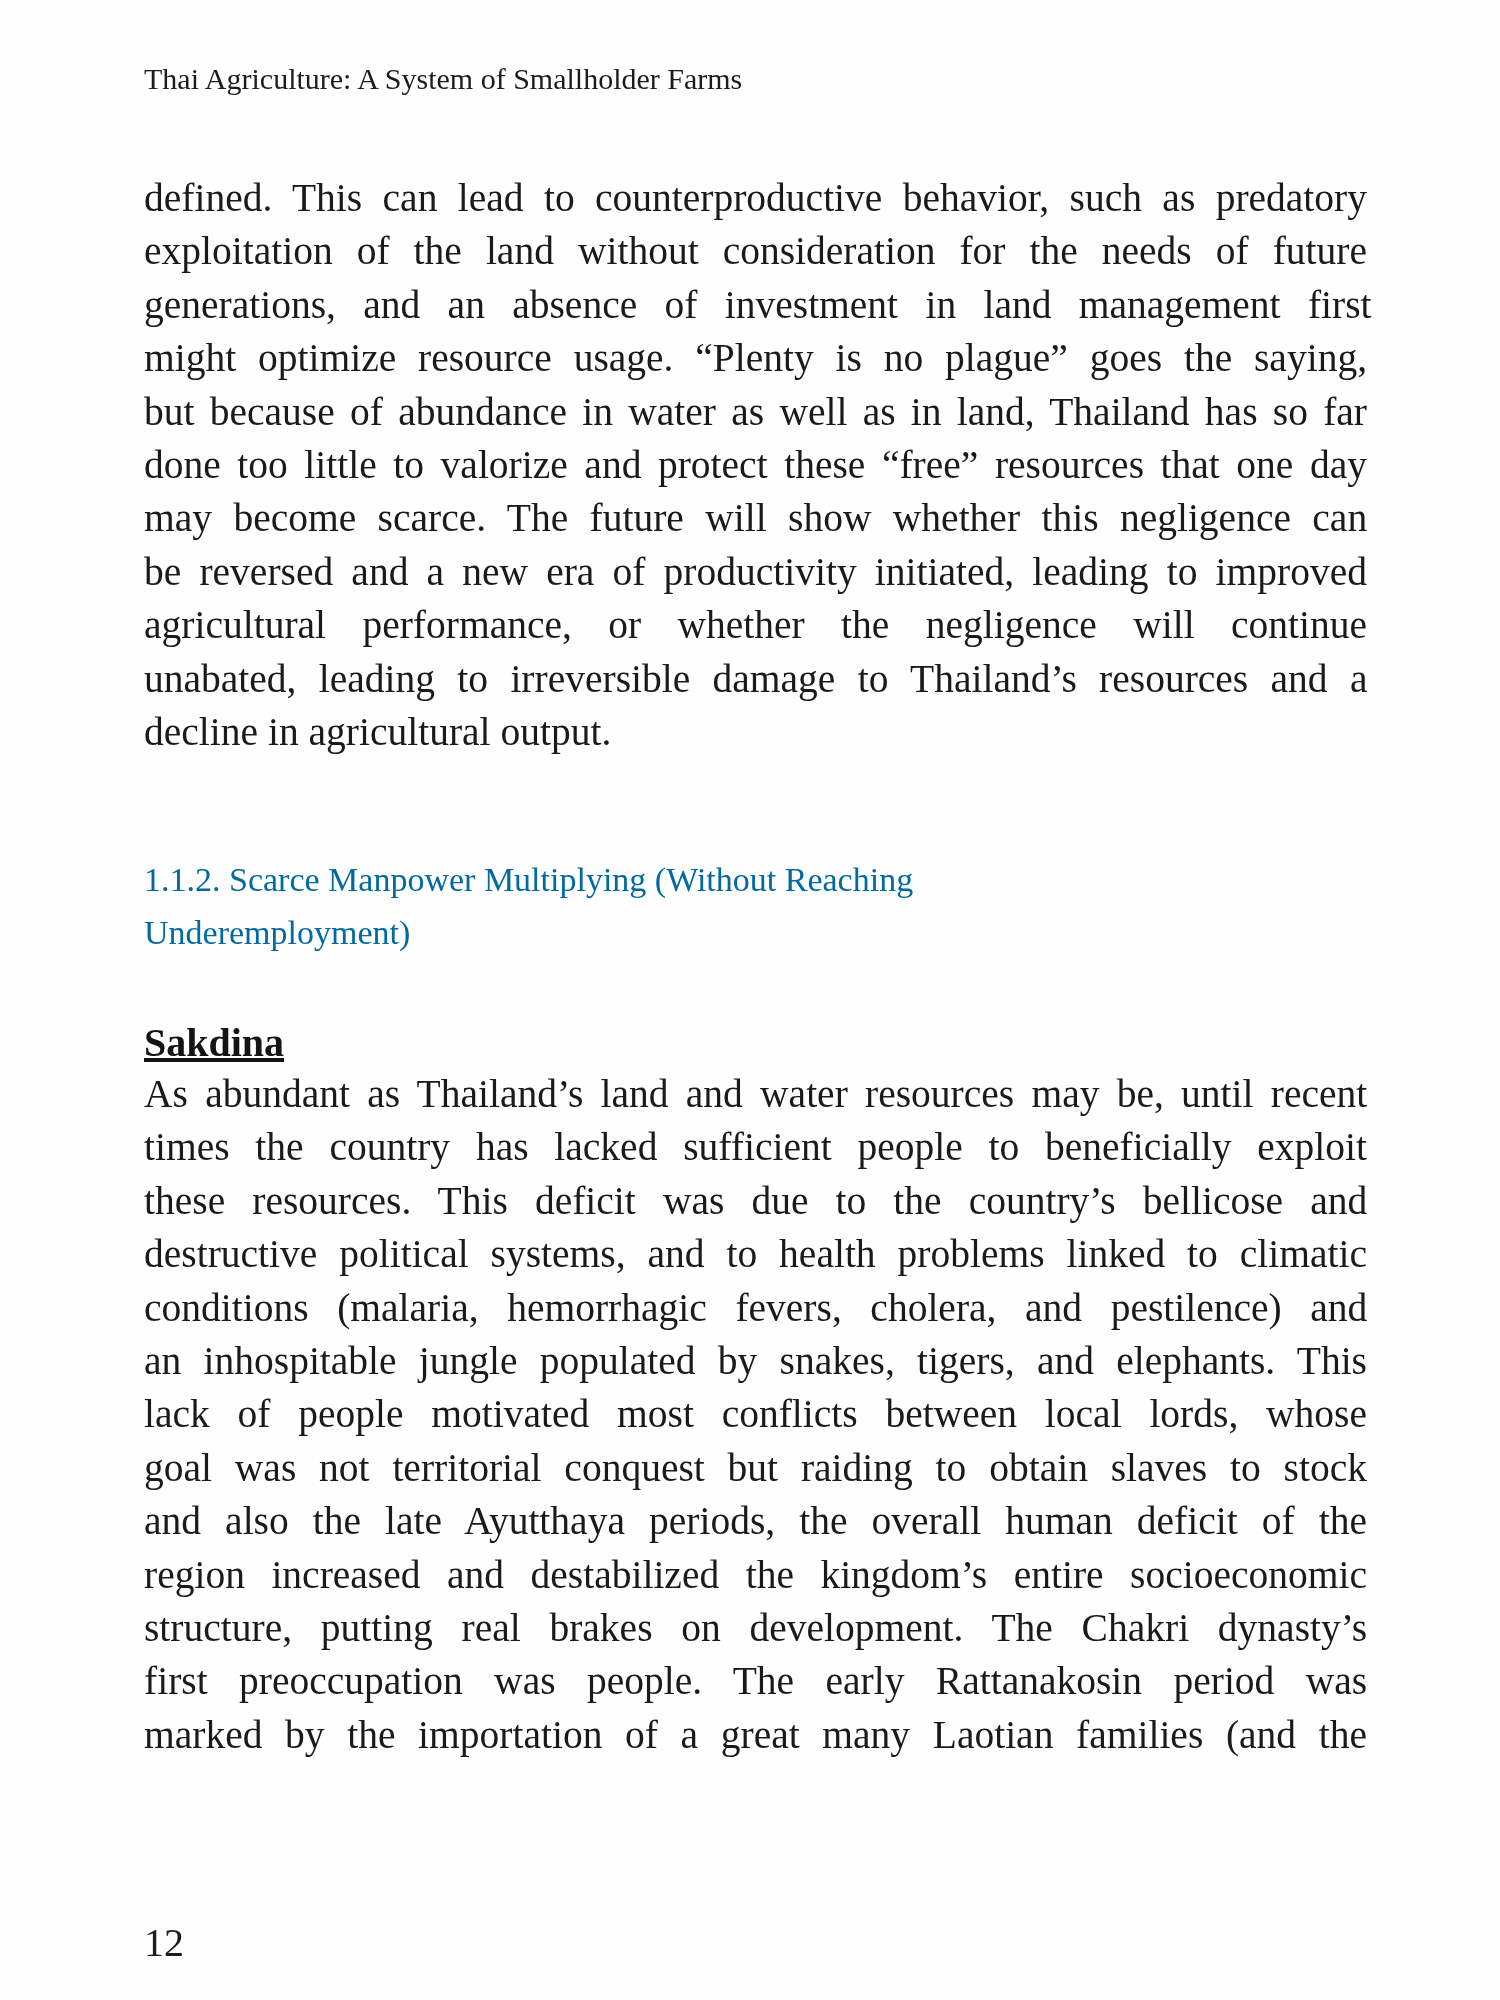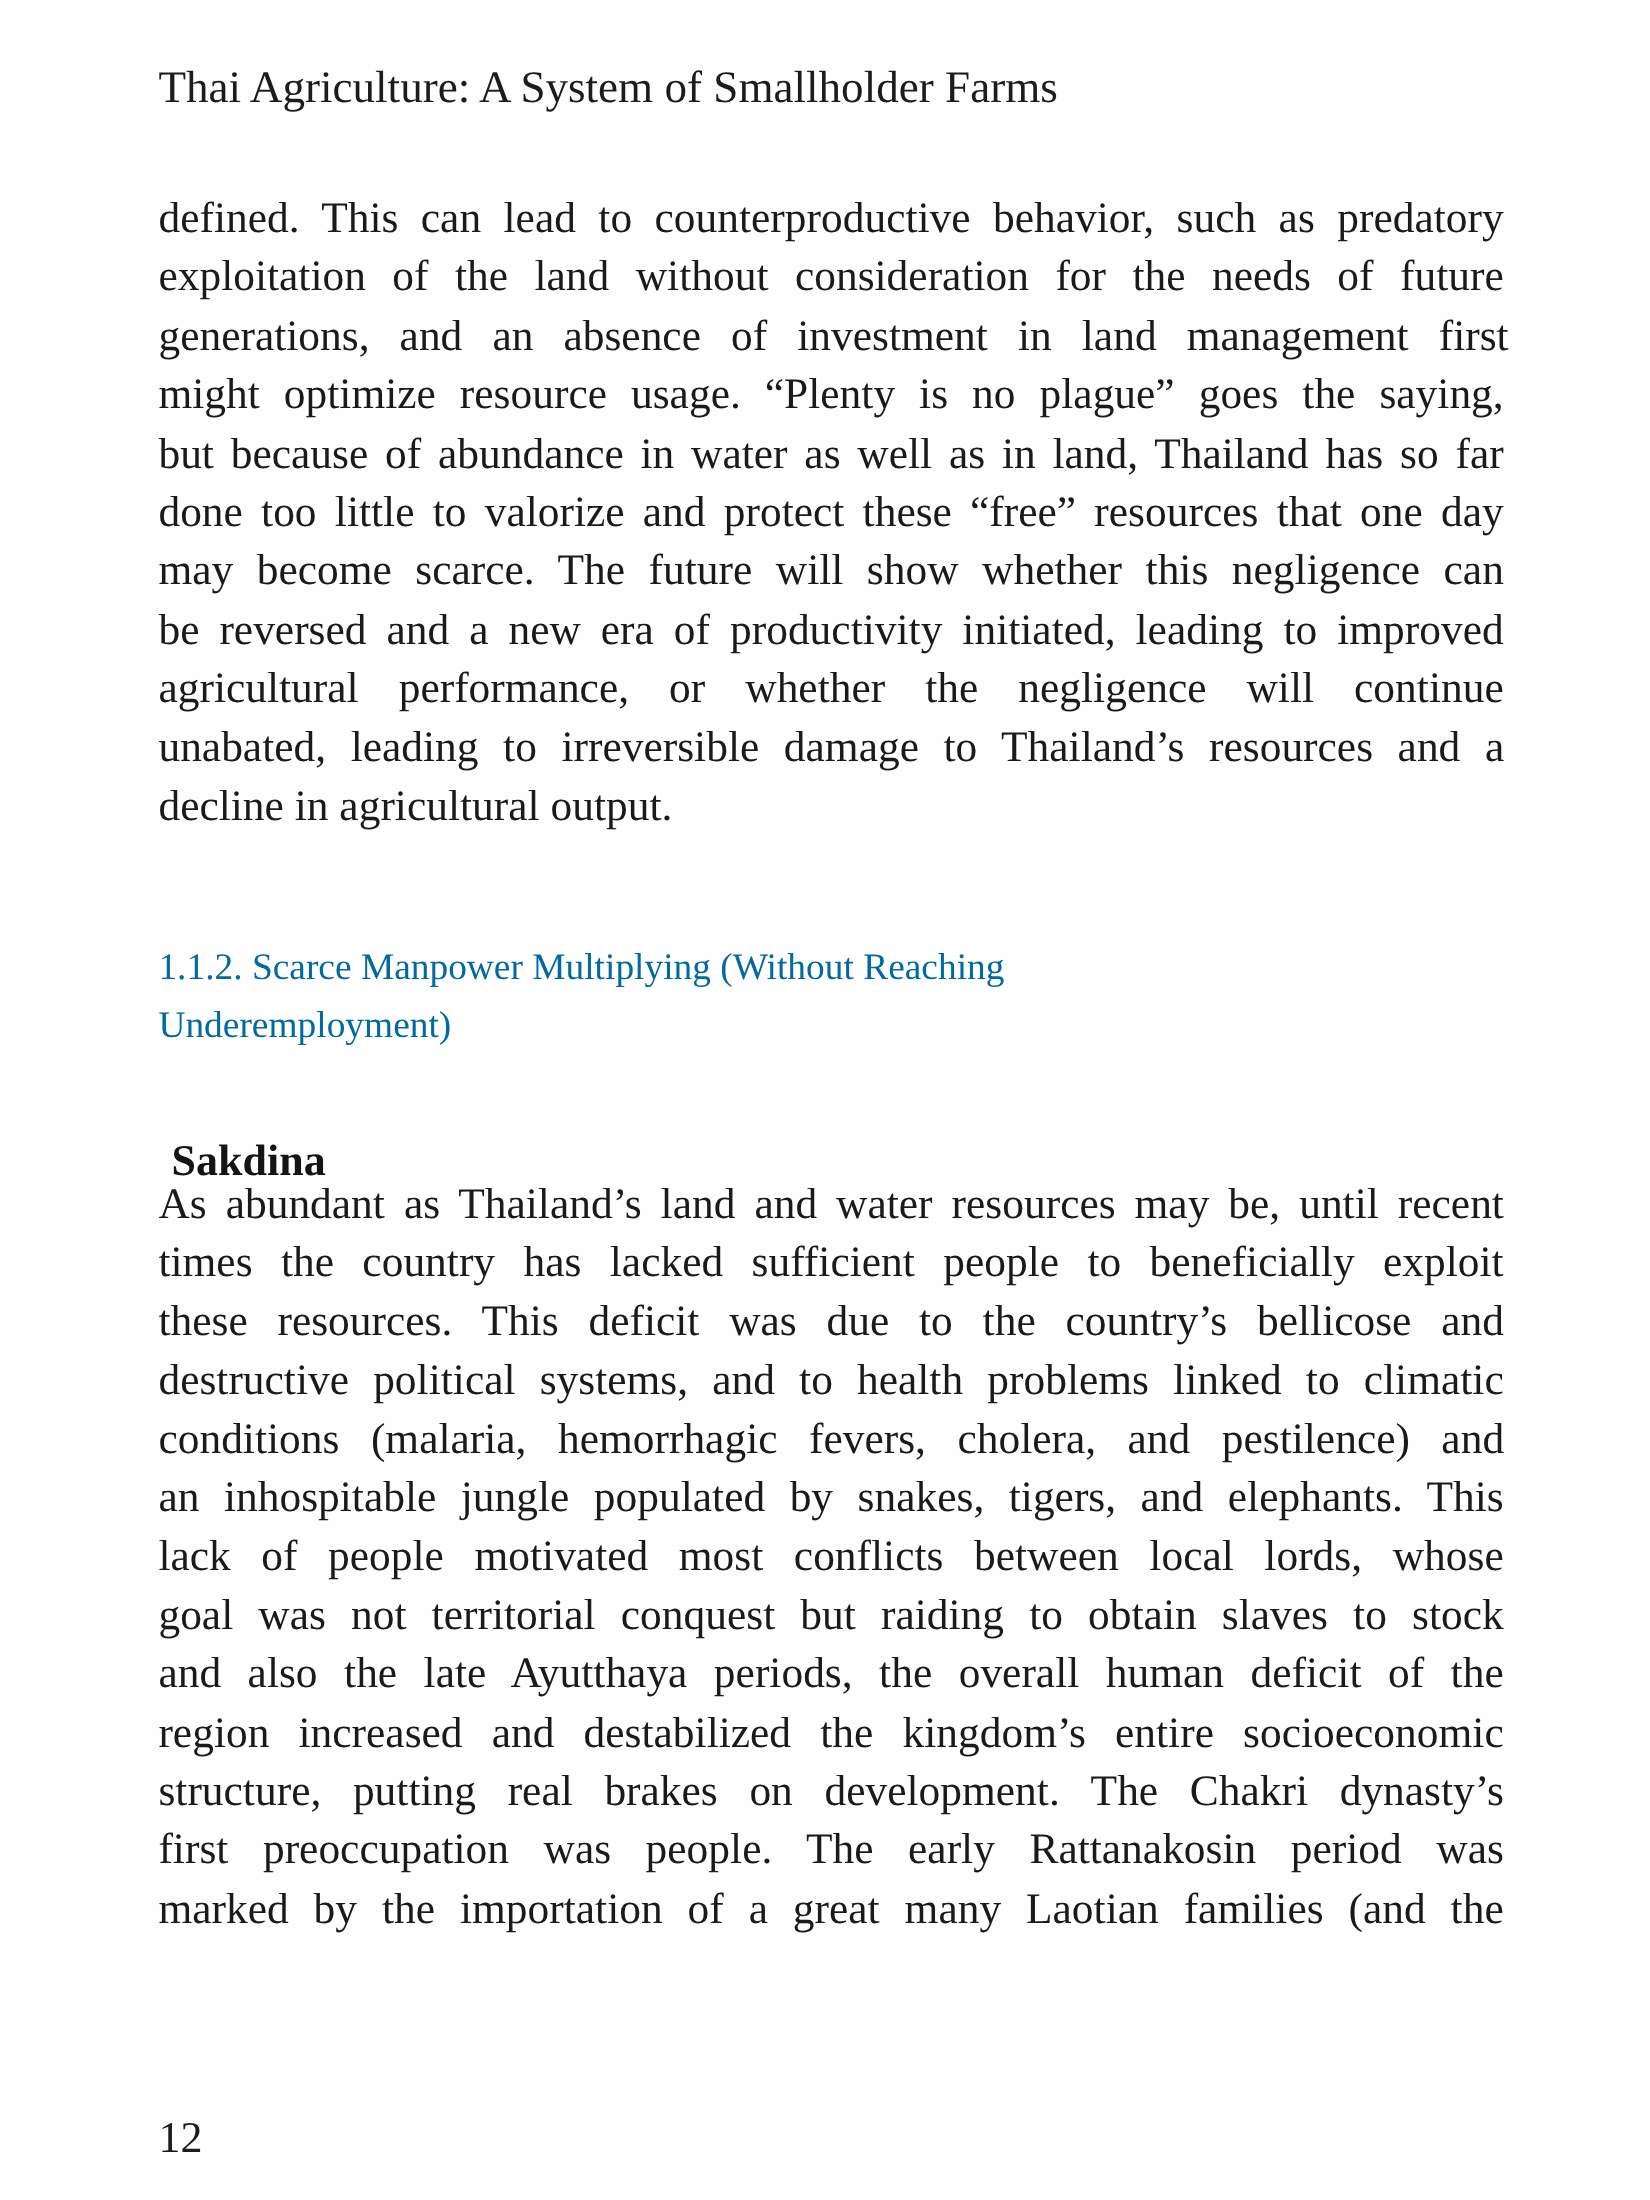--- a/index.html
+++ b/index.html
@@ -1,19 +1,19 @@
 <!DOCTYPE html>
 <html><head>
 <meta charset="utf-8">
 <style>
   html, body { margin: 0; padding: 0; background: #ffffff; }
   body { width: 1500px; height: 2000px; position: relative; overflow: hidden;
          font-family: "Liberation Serif", "DejaVu Serif", serif; color: #1a1a1a; }
   .page { position: absolute; left: 0; top: 0; width: 1500px; height: 2000px; background: #fefefe; }
-  .running-head { position: absolute; left: 144px; top: 52px; font-size: 41px; line-height: 54px; white-space: nowrap; color: #1c1c1c; }
+  .running-head { position: absolute; left: 144px; top: 52px; font-size: 30px; line-height: 54px; white-space: nowrap; color: #1c1c1c; }
   .block { position: absolute; left: 144px; width: 1223px; }
   .line { display: block; height: 53.4px; line-height: 53.4px; font-size: 39.5px;
           text-align: justify; text-align-last: justify; white-space: nowrap; overflow: visible; }
   .line.last { text-align-last: left; }
   .para1 { top: 172px; }
   .heading { position: absolute; left: 144px; top: 853px; width: 1240px; font-weight: normal; font-size: 34px; line-height: 53px; color: #0369a1; }
   .heading span { display: block; white-space: nowrap; }
   .subhead { position: absolute; left: 144px; top: 1016px; font-weight: bold; font-size: 40px; line-height: 53px; color: #141414; }
   .para2 { top: 1068px; }
   .page-number { position: absolute; left: 144px; top: 1918px; font-size: 40px; line-height: 50px; color: #1c1c1c; }
@@ -37,21 +37,21 @@
     <span class="line" style="display: block; word-spacing: 26.4286px;">agricultural performance, or whether the negligence will continue</span>
     <span class="line" style="display: block; word-spacing: 12.4444px;">unabated, leading to irreversible damage to Thailand’s resources and a</span>
     <span class="line last" style="display: block;">decline in agricultural output.</span>
   </div>
 
   <h2 class="heading" style="margin:0;">
     <span>1.1.2. Scarce Manpower Multiplying (Without Reaching</span>
     <span>Underemployment)</span>
   </h2>
 
-  <h3 class="subhead" style="margin:12px;">Sakdina</h3>
+  <h3 class="subhead" style="margin:0;text-decoration:underline;">Sakdina</h3>
 
   <div class="block para2">
     <span class="line" style="display: block; word-spacing: 7.36364px;">As abundant as Thailand’s land and water resources may be, until recent</span>
     <span class="line" style="display: block; word-spacing: 15.8889px;">times the country has lacked sufficient people to beneficially exploit</span>
     <span class="line" style="display: block; word-spacing: 17.2px;">these resources. This deficit was due to the country’s bellicose and</span>
     <span class="line" style="display: block; word-spacing: 12px;">destructive political systems, and to health problems linked to climatic</span>
     <span class="line" style="display: block; word-spacing: 18.7143px;">conditions (malaria, hemorrhagic fevers, cholera, and pestilence) and</span>
     <span class="line" style="display: block; word-spacing: 12.3333px;">an inhospitable jungle populated by snakes, tigers, and elephants. This</span>
     <span class="line" style="display: block; word-spacing: 17.8889px;">lack of people motivated most conflicts between local lords, whose</span>
     <span class="line" style="display: block; word-spacing: 12.9091px;">goal was not territorial conquest but raiding to obtain slaves to stock</span>

